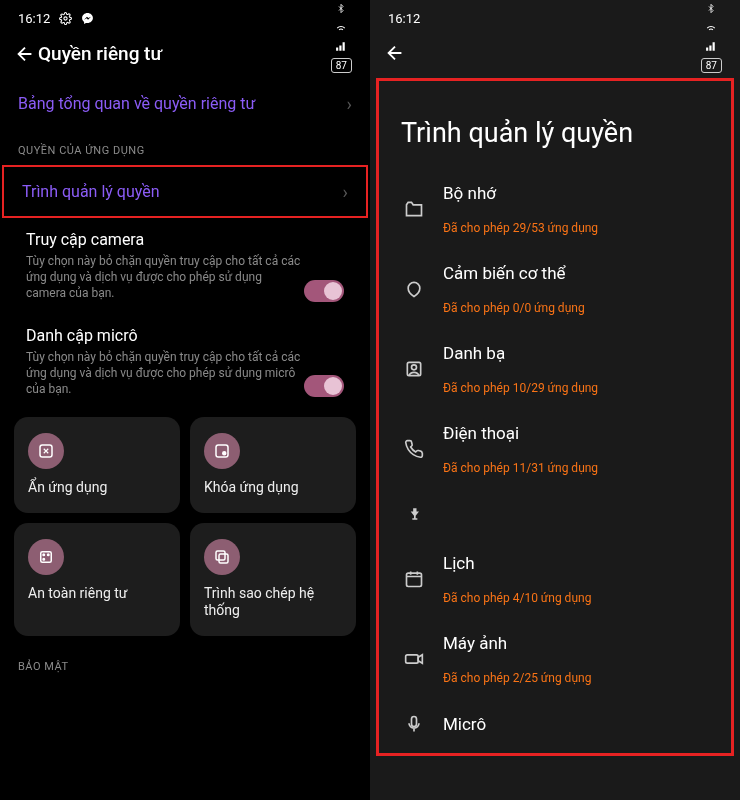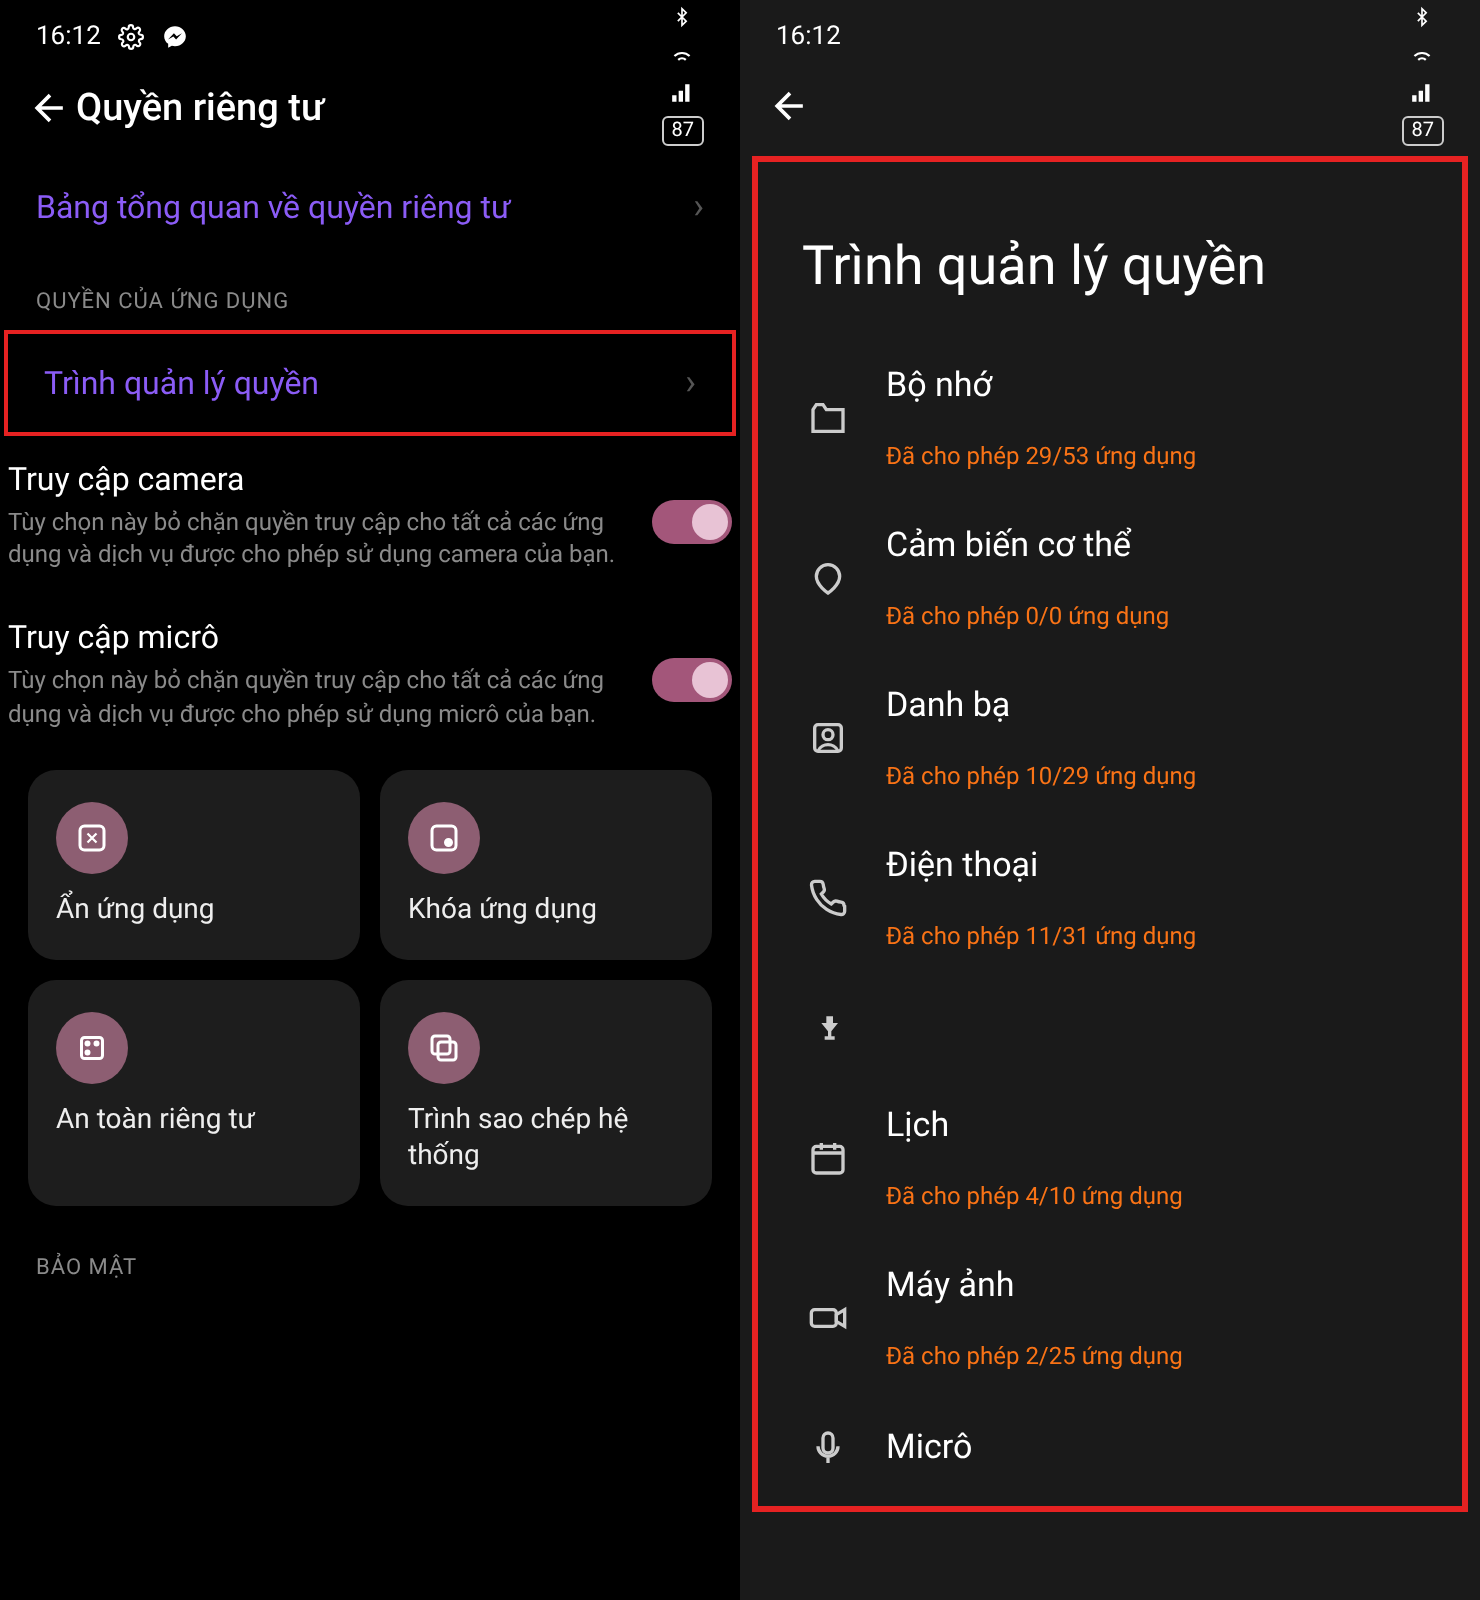--- a/index.html
+++ b/index.html
@@ -59,22 +59,22 @@
     font-size: 11px;
     color: #8a8a8a;
     letter-spacing: 0.5px;
   }
   .highlight-row {
     border: 2px solid #e62222;
     margin: 0 2px;
   }
   .toggle-row {
     display: flex;
-    align-items: center;
-    padding: 12px 4px;
+    align-items: flex-end;
+    padding: 12px 26px;
   }
   .toggle-text { flex: 1; }
   .toggle-title { font-size: 16px; color: #fff; margin-bottom: 4px; }
   .toggle-desc { font-size: 12px; color: #8a8a8a; line-height: 1.35; }
   .switch {
     width: 40px; height: 22px; border-radius: 11px;
     background: #a3567a; position: relative; margin-top: 6px;
     flex-shrink: 0;
   }
   .switch::after {
@@ -204,21 +204,21 @@
     <div class="toggle-row">
       <div class="toggle-text">
         <div class="toggle-title">Truy cập camera</div>
         <div class="toggle-desc">Tùy chọn này bỏ chặn quyền truy cập cho tất cả các ứng dụng và dịch vụ được cho phép sử dụng camera của bạn.</div>
       </div>
       <div class="switch"></div>
     </div>
 
     <div class="toggle-row">
       <div class="toggle-text">
-        <div class="toggle-title">Truy cập micrô</div>
+        <div class="toggle-title">Danh cập micrô</div>
         <div class="toggle-desc">Tùy chọn này bỏ chặn quyền truy cập cho tất cả các ứng dụng và dịch vụ được cho phép sử dụng micrô của bạn.</div>
       </div>
       <div class="switch"></div>
     </div>
 
 
     <div class="tile-grid">
       <div class="tile">
         <div class="tile-icon">
           <svg width="18" height="18" viewBox="0 0 24 24" fill="none" stroke="#fff" stroke-width="2">

